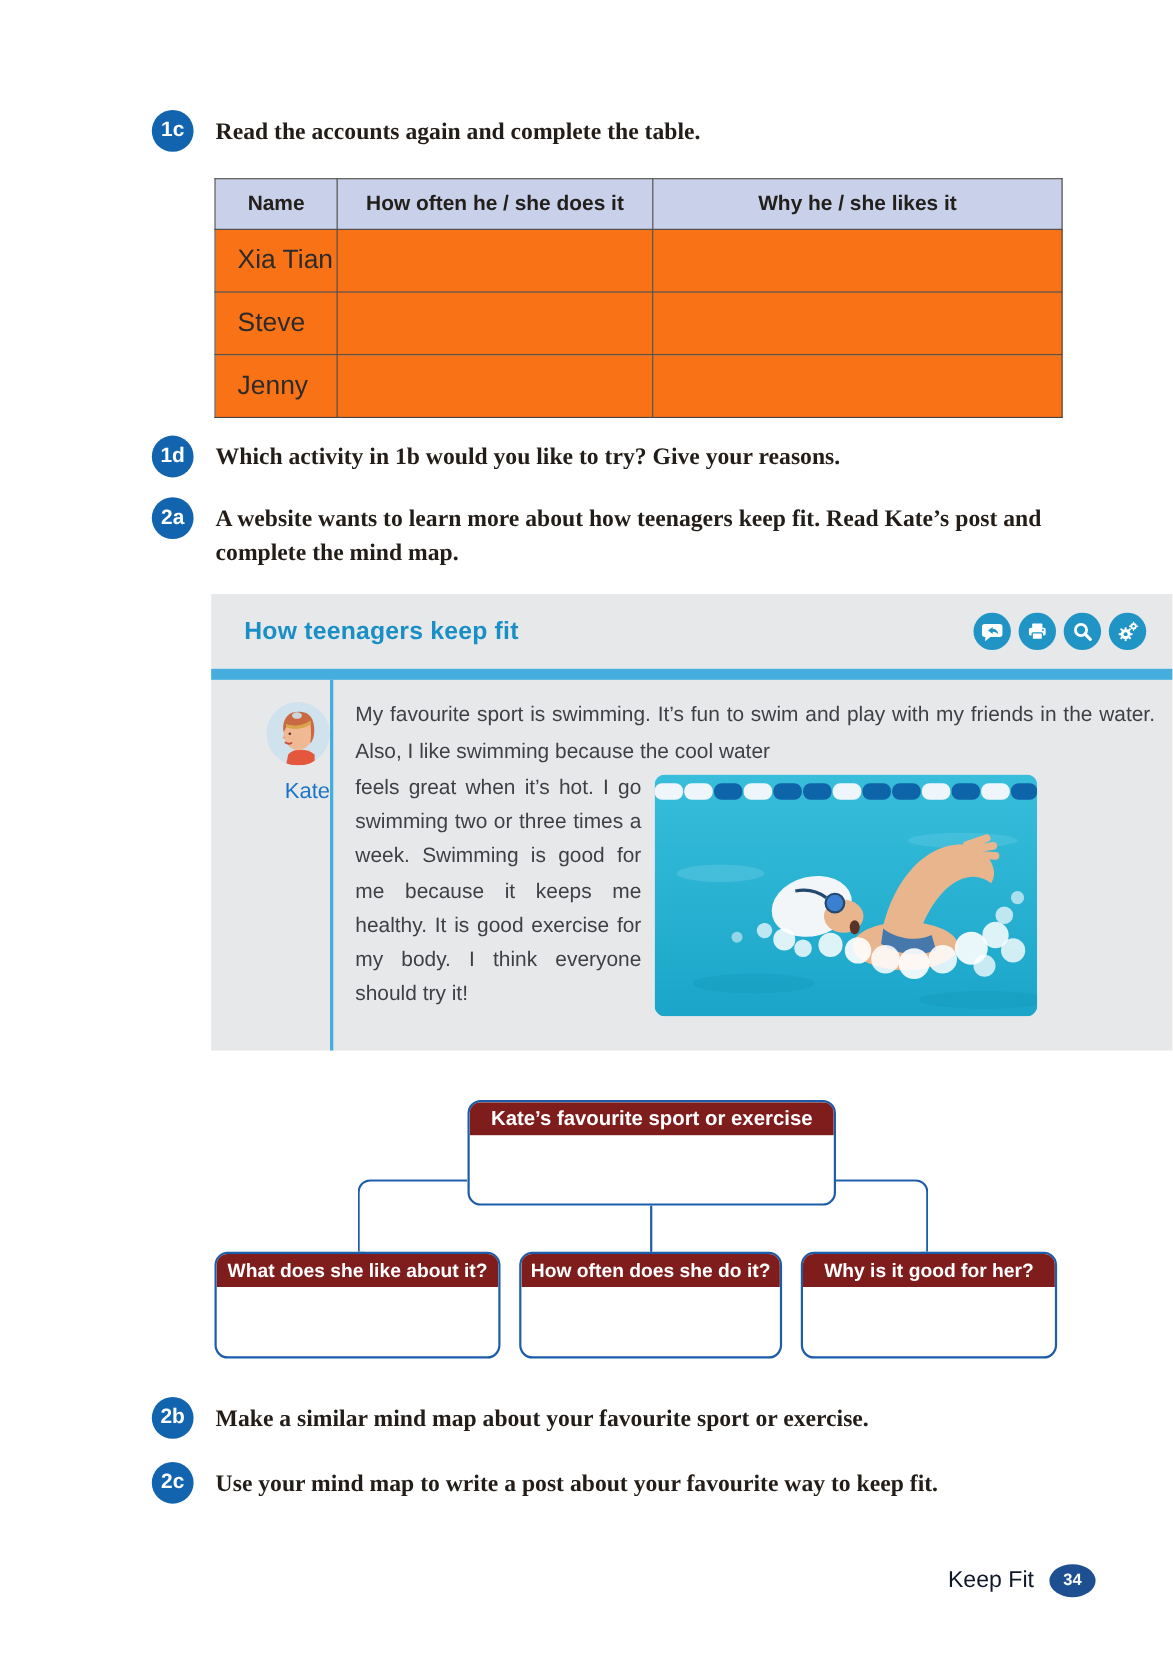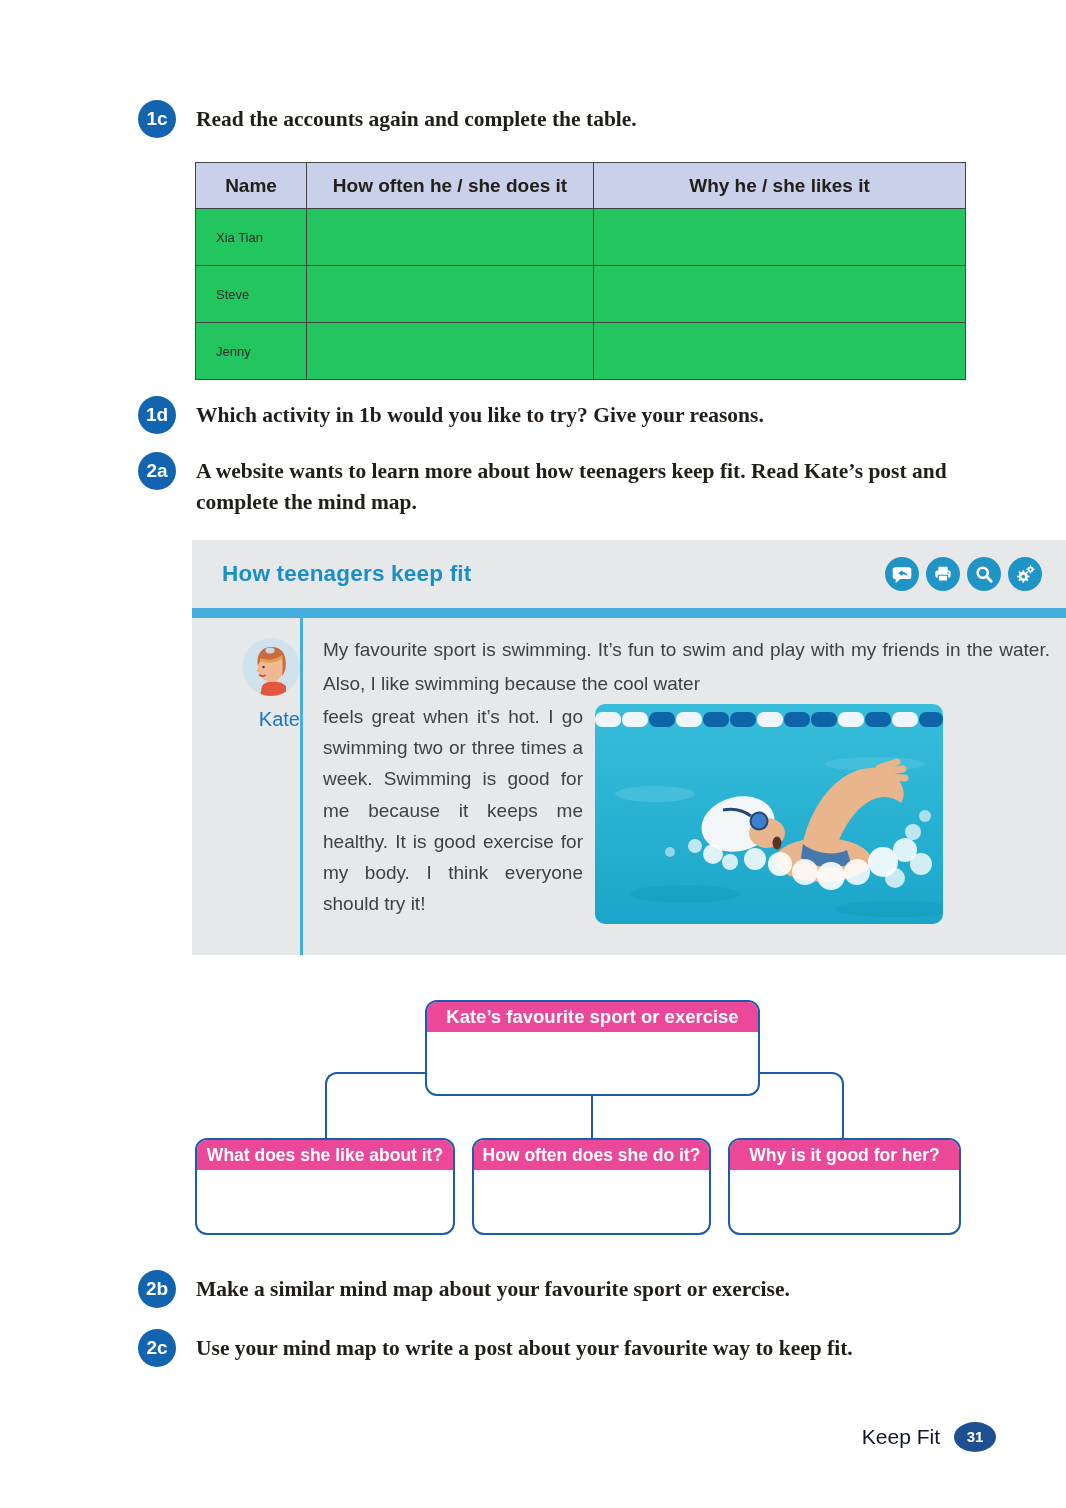--- a/index.html
+++ b/index.html
@@ -17,21 +17,21 @@
     color:#221d18; line-height:31px; padding-top:4px;
   }
 
   
   table.fill-table { position:absolute; left:195px; top:162px; border-collapse:collapse; table-layout:fixed; }
   table.fill-table th, table.fill-table td { border:1.5px solid #444; }
   table.fill-table th {
     background:#c9d0ea; font:700 19px "Liberation Sans", sans-serif; color:#23201c;
     height:46px; text-align:center;
   }
-  table.fill-table td { height:57px; font-size:13px; color:#2b2b2b; padding-left:20px; background:#22c55e; }
+  table.fill-table td { height:57px; font-size:24px; color:#2b2b2b; padding-left:20px; background:#f97316; }
 
   
   .panel { position:absolute; left:192px; top:540px; width:876px; height:415px; background:#e7e8ea; }
   .panel-header { height:68px; display:flex; align-items:center; padding:0 26px 0 30px; }
   .panel-title { font-weight:700; font-size:22.5px; color:#1a8fc6; letter-spacing:.2px; flex:1 1 auto; }
   .icon-row { display:flex; gap:7px; }
   .icon-btn { width:34px; height:34px; border-radius:50%; background:#2095c5; display:flex; align-items:center; justify-content:center; border:none; }
   .blue-bar { height:10px; background:#45aede; }
   .panel-body { display:flex; height:337px; }
   .author-col { width:108px; display:flex; flex-direction:column; align-items:flex-end; padding-top:20px; }
@@ -40,21 +40,21 @@
   .v-sep { width:3px; background:#45aede; }
   .post-col { flex:1; padding:15px 18px 0 20px; color:#3f3f46; }
   .post-intro { font-size:19px; line-height:33.5px; text-align:justify; }
   .post-row { display:flex; margin-top:1px; }
   .post-body { width:260px; margin-right:12px; font-size:19px; line-height:31.2px; text-align:justify; }
   .photo { width:348px; height:220px; border-radius:10px; overflow:hidden; flex:0 0 348px; margin-top:3px; }
 
   
   .mm-box { position:absolute; border:2.5px solid #1d5ca8; border-radius:12px; background:#fff; overflow:hidden; }
   .mm-head {
-    background:#ec4899; color:#fff; font-weight:700; text-align:center;
+    background:#7f1d1d; color:#fff; font-weight:700; text-align:center;
   }
   .mm-top { left:425px; top:1000px; width:335px; height:96px; }
   .mm-top .mm-head { font-size:18.5px; line-height:30px; height:30px; }
   .mm-child { height:97px; top:1138px; }
   .mm-child .mm-head { font-size:17.5px; line-height:30px; height:30px; }
   .mm-c1 { left:195px; width:260px; }
   .mm-c2 { left:472px; width:239px; }
   .mm-c3 { left:728px; width:233px; }
   .mm-conn { position:absolute; }
   .conn-left { left:325px; top:1072px; width:100px; height:66px;
@@ -280,16 +280,16 @@
     <div class="ex-text" style="width:760px;">Make a similar mind map about your favourite sport or exercise.</div>
   </div>
 
   <div class="exercise" style="top:1329px;">
     <div class="badge">2c</div>
     <div class="ex-text" style="width:790px;">Use your mind map to write a post about your favourite way to keep fit.</div>
   </div>
 
   <div class="footer">
     <span class="footer-label">Keep Fit</span>
-    <span class="page-pill">31</span>
+    <span class="page-pill">34</span>
   </div>
 
 </div>
 
 </body></html>

